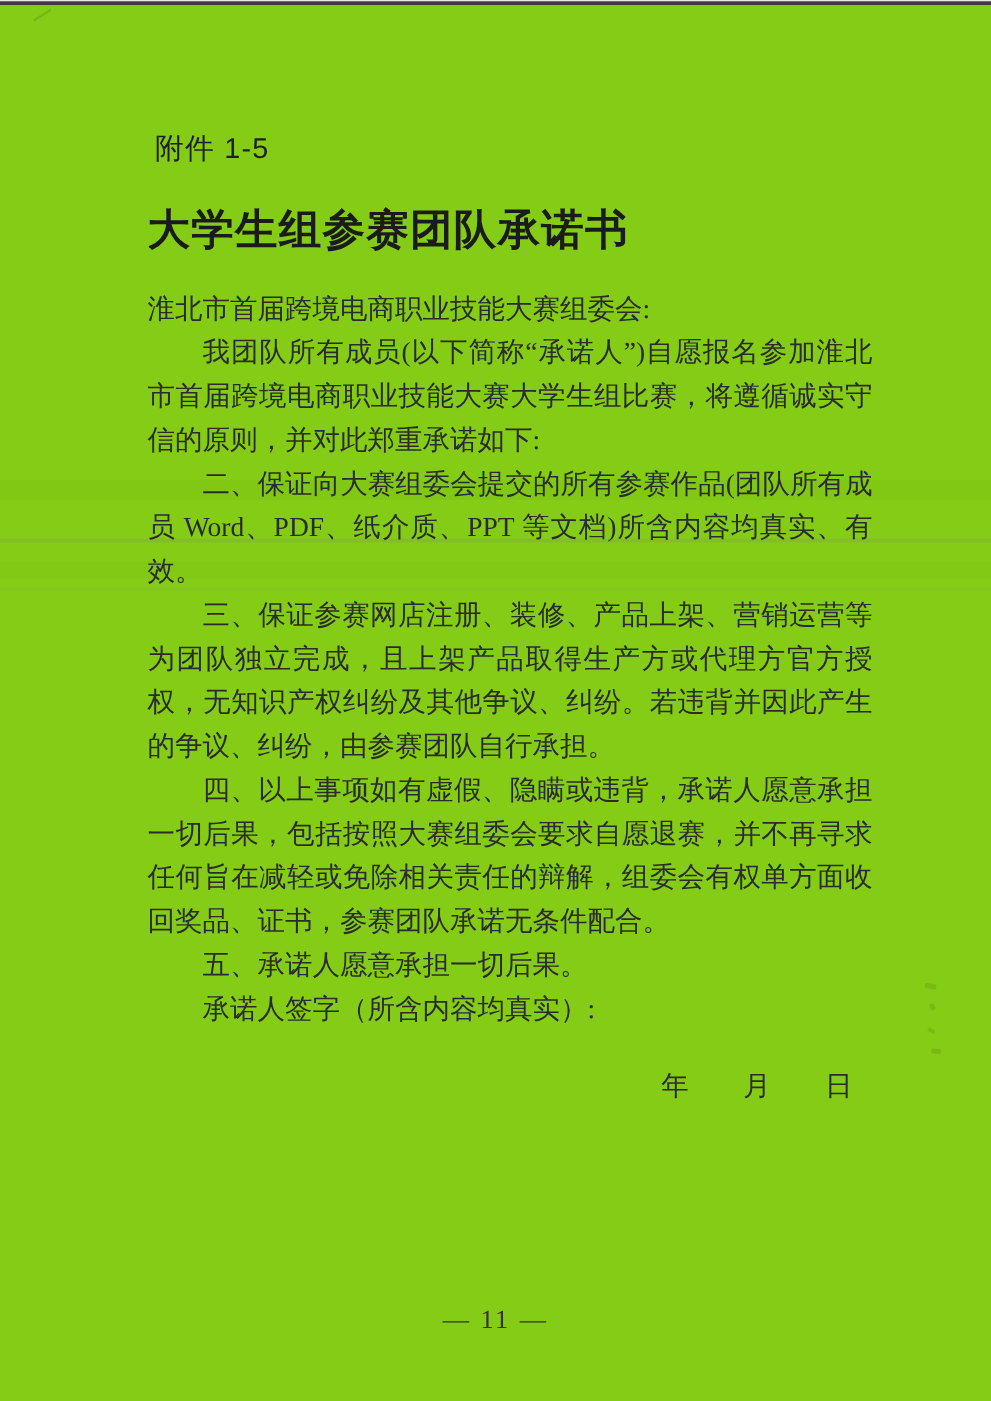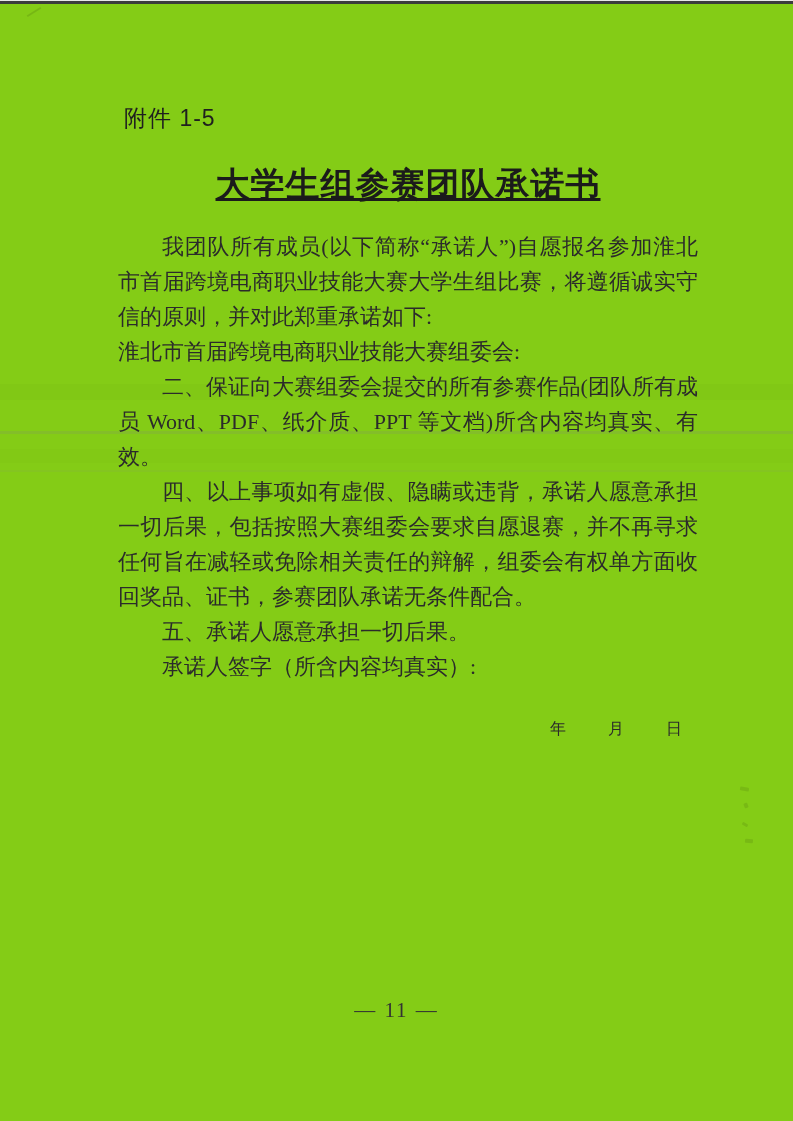--- a/index.html
+++ b/index.html
@@ -74,54 +74,53 @@
   .attachment {
     margin: 104px 0 0 6px;
     font-family: "Liberation Sans", "DejaVu Sans", sans-serif;
     font-size: 23px;
     line-height: 26px;
     letter-spacing: 1px;
     color: #1f1f1f;
   }
   .title {
     margin: 35px 0 0 0;
-    text-align: center;
+    text-align: left;
     font-size: 34px;
     line-height: 38px;
     font-weight: bold;
     letter-spacing: 1px;
     color: #1b1b1b;
-    text-decoration: underline;
   }
   .body-text {
     margin-top: 25px;
     font-size: 22px;
     line-height: 35px;
     color: #2b2b2b;
     text-align: justify;
   }
   .para {
     margin: 0;
   }
   .para.indent {
     text-indent: 44px;
   }
   .date-line {
     margin-top: 27px;
     text-align: right;
     padding-right: 16px;
-    font-size: 16px;
+    font-size: 22px;
     color: #2b2b2b;
   }
   .date-line span + span {
     margin-left: 38px;
   }
   .page-number {
     position: absolute;
-    top: 997px;
+    top: 1042px;
     left: 0; right: 0;
     text-align: center;
     font-size: 21px;
     letter-spacing: 2px;
     color: #333333;
   }
 </style>
 </head>
 <body>
 
@@ -139,28 +138,29 @@
   <div class="ghost-mark gm-4"></div>
 
   <div class="content">
 
     <div class="attachment">附件 1-5</div>
 
     <h1 class="title">大学生组参赛团队承诺书</h1>
 
     <div class="body-text">
 
+      <p class="para">淮北市首届跨境电商职业技能大赛组委会:</p>
+
       <p class="para indent">我团队所有成员(以下简称“承诺人”)自愿报名参加淮北市首届跨境电商职业技能大赛大学生组比赛，将遵循诚实守信的原则，并对此郑重承诺如下:</p>
-
-      <p class="para">淮北市首届跨境电商职业技能大赛组委会:</p>
 
 
 
       <p class="para indent">二、保证向大赛组委会提交的所有参赛作品(团队所有成员 Word、PDF、纸介质、PPT 等文档)所含内容均真实、有效。</p>
 
+      <p class="para indent">三、保证参赛网店注册、装修、产品上架、营销运营等为团队独立完成，且上架产品取得生产方或代理方官方授权，无知识产权纠纷及其他争议、纠纷。若违背并因此产生的争议、纠纷，由参赛团队自行承担。</p>
 
       <p class="para indent">四、以上事项如有虚假、隐瞒或违背，承诺人愿意承担一切后果，包括按照大赛组委会要求自愿退赛，并不再寻求任何旨在减轻或免除相关责任的辩解，组委会有权单方面收回奖品、证书，参赛团队承诺无条件配合。</p>
 
       <p class="para indent">五、承诺人愿意承担一切后果。</p>
 
       <p class="para indent">承诺人签字（所含内容均真实）:</p>
 
       <div class="date-line">
         <span>年</span>
         <span>月</span>

